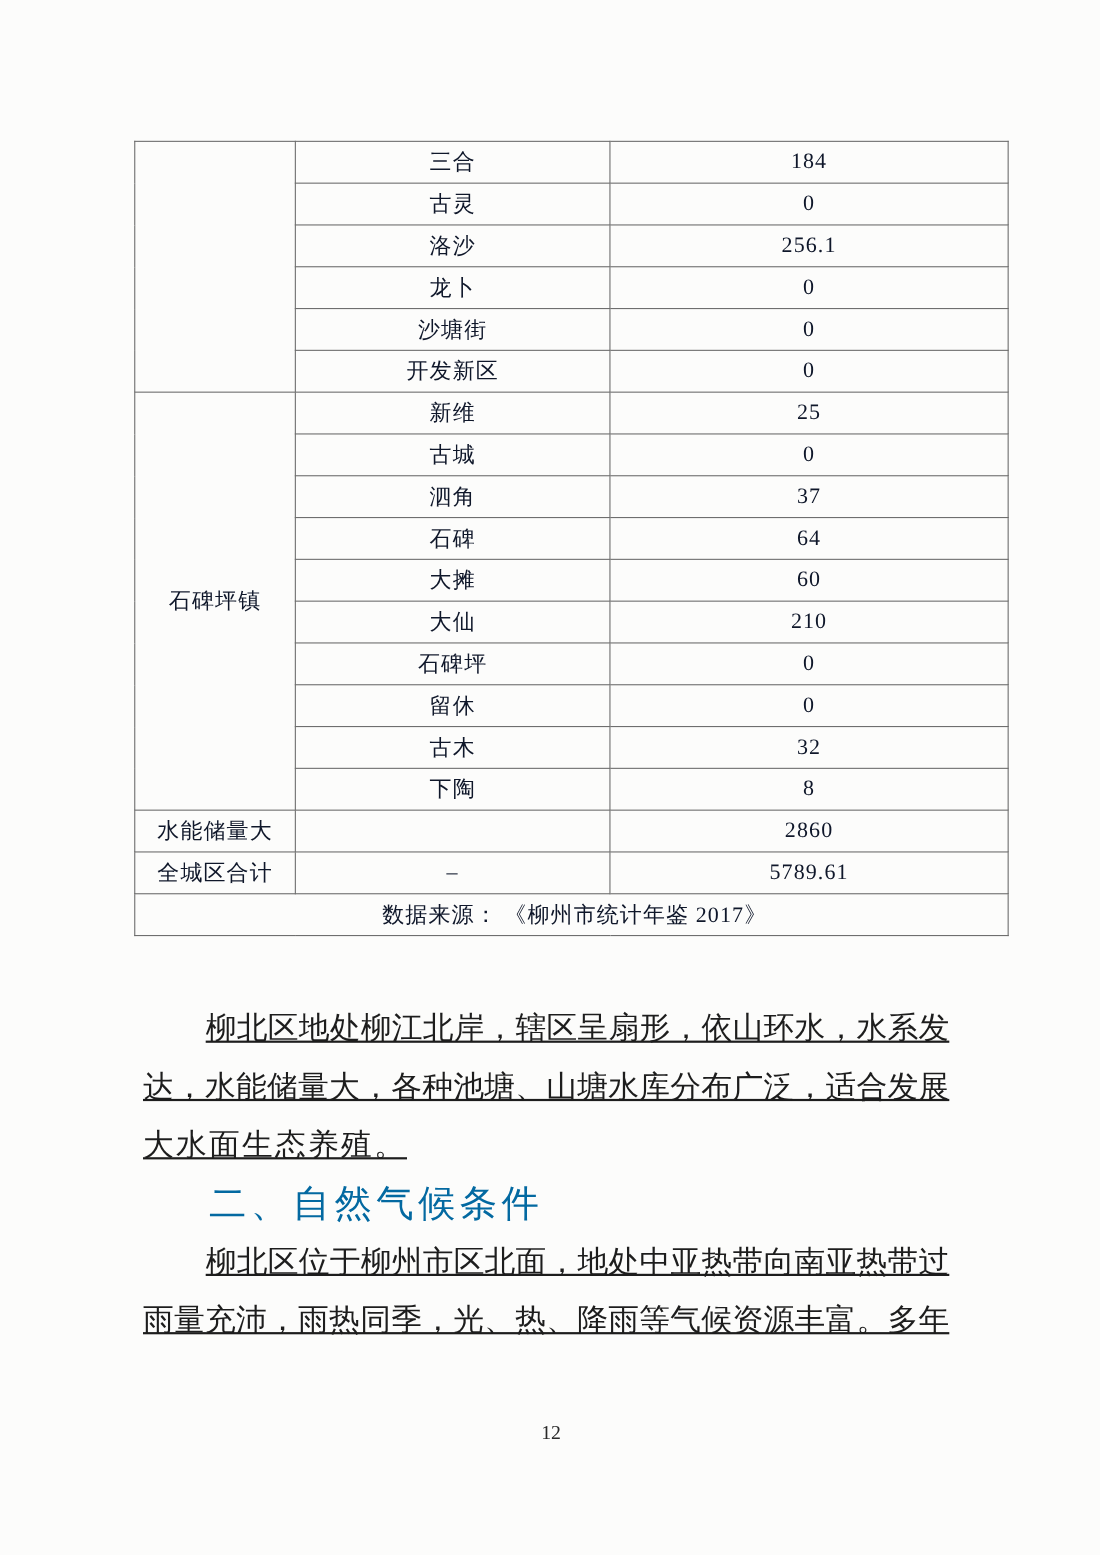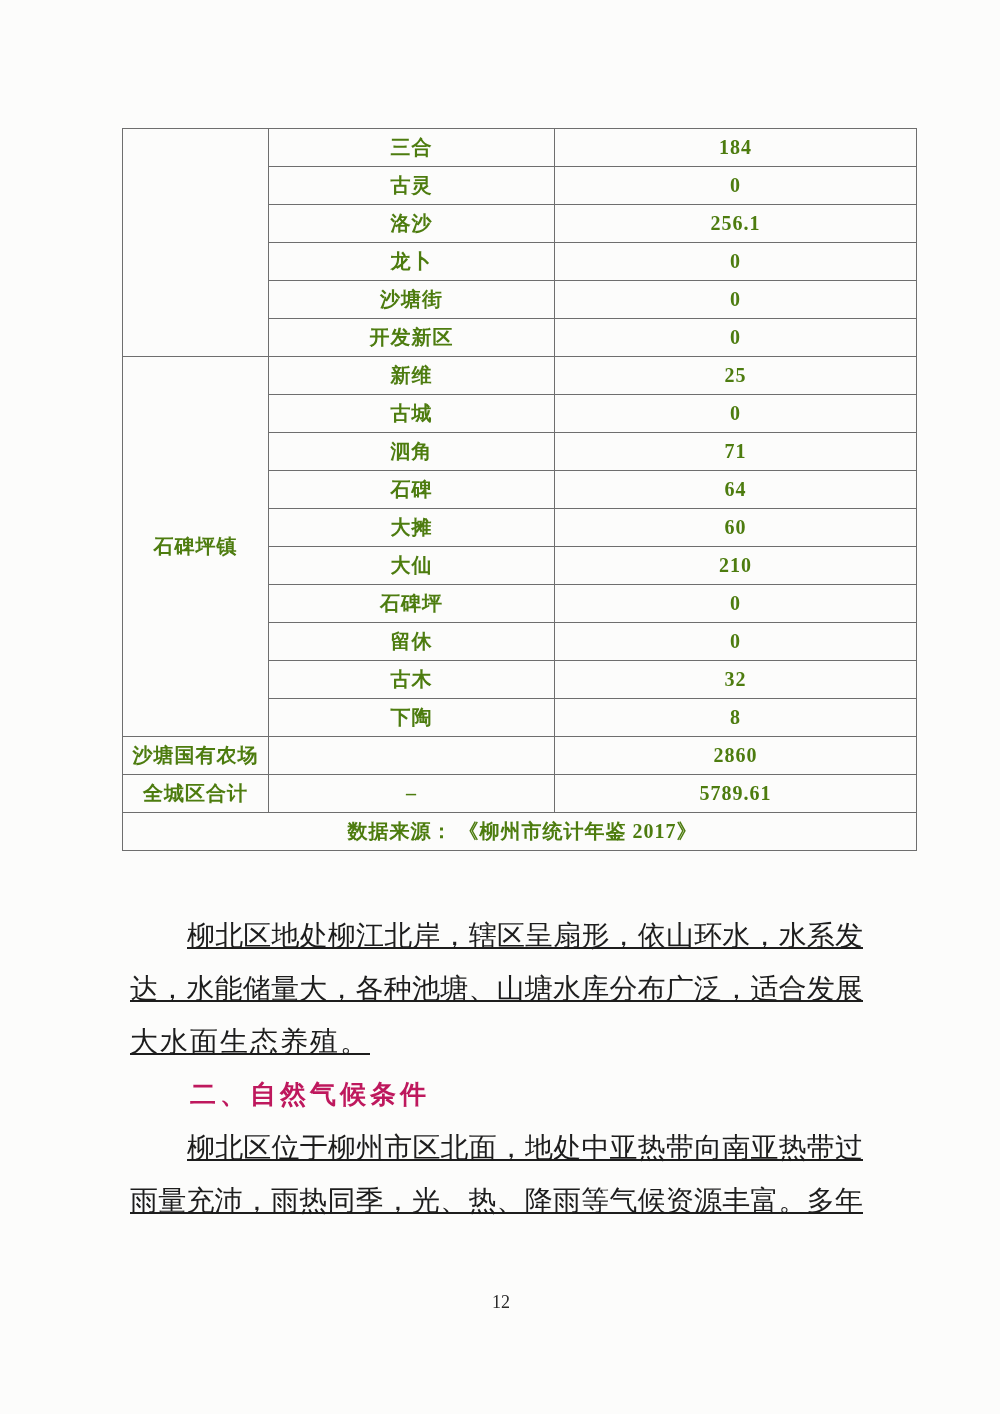--- a/index.html
+++ b/index.html
@@ -26,22 +26,21 @@
     border-collapse: collapse;
     table-layout: fixed;
   }
   table.data td {
     border: 1px solid #6e6e6e;
     height: 38px;
     text-align: center;
     vertical-align: middle;
     font-size: 20px;
     letter-spacing: 1px;
-    color: #4d7c0f;
-    font-weight: bold;
+    color: #0f172a;
   }
   td.col-town  { width: 146px; margin-left: 40px; }
   td.col-vill  { width: 286px; }
   td.col-val   { width: 362px; letter-spacing: 0.5px; }
   td.src-cell {
     height: 58px;
     text-align: left;
     padding-left: 6px;
     font-size: 19px;
     letter-spacing: 1px;
@@ -67,24 +66,24 @@
     text-align: justify;
     text-align-last: justify;
     text-justify: inter-character;
   }
   .line.first { padding-left: 57px; }
   .line.last  { text-align: right; text-align-last: left; letter-spacing: 2px; }
   .heading {
     line-height: 53px;
     height: 53px;
     padding-left: 60px;
-    font-weight: bold;
-    font-size: 26px;
+    font-weight: normal;
+    font-size: 34px;
     letter-spacing: 4px;
-    color: #be185d;
+    color: #0369a1;
     font-family: "Liberation Sans", "DejaVu Sans", sans-serif;
   }
   
   .page-number {
     position: absolute;
     top: 1292px;
     left: 0;
     width: 980px;
     text-align: center;
     font-size: 18px;
@@ -130,21 +129,21 @@
           <td class="col-town" rowspan="10">石碑坪镇</td>
           <td class="col-vill">新维</td>
           <td class="col-val">25</td>
         </tr>
         <tr>
           <td class="col-vill">古城</td>
           <td class="col-val">0</td>
         </tr>
         <tr>
           <td class="col-vill">泗角</td>
-          <td class="col-val">71</td>
+          <td class="col-val">37</td>
         </tr>
         <tr>
           <td class="col-vill">石碑</td>
           <td class="col-val">64</td>
         </tr>
         <tr>
           <td class="col-vill">大摊</td>
           <td class="col-val">60</td>
         </tr>
         <tr>
@@ -162,21 +161,21 @@
         <tr>
           <td class="col-vill">古木</td>
           <td class="col-val">32</td>
         </tr>
         <tr>
           <td class="col-vill">下陶</td>
           <td class="col-val">8</td>
         </tr>
 
         <tr>
-          <td class="col-town">沙塘国有农场</td>
+          <td class="col-town">水能储量大</td>
           <td class="col-vill"></td>
           <td class="col-val">2860</td>
         </tr>
         <tr>
           <td class="col-town">全城区合计</td>
           <td class="col-vill">–</td>
           <td class="col-val">5789.61</td>
         </tr>
 
         <tr>

